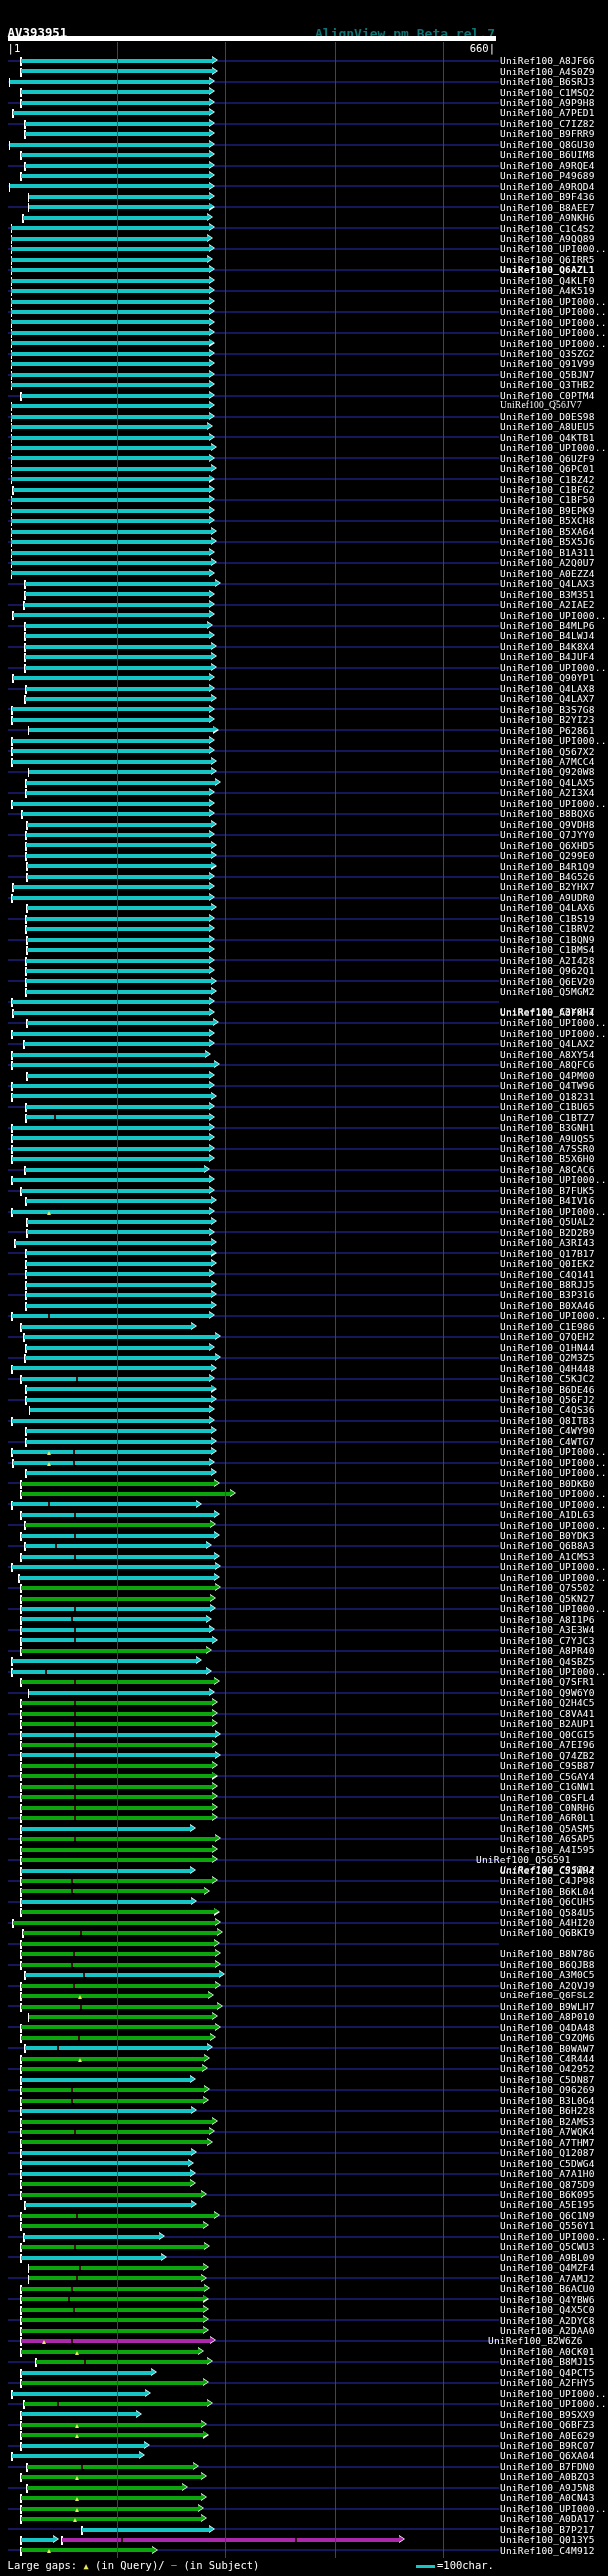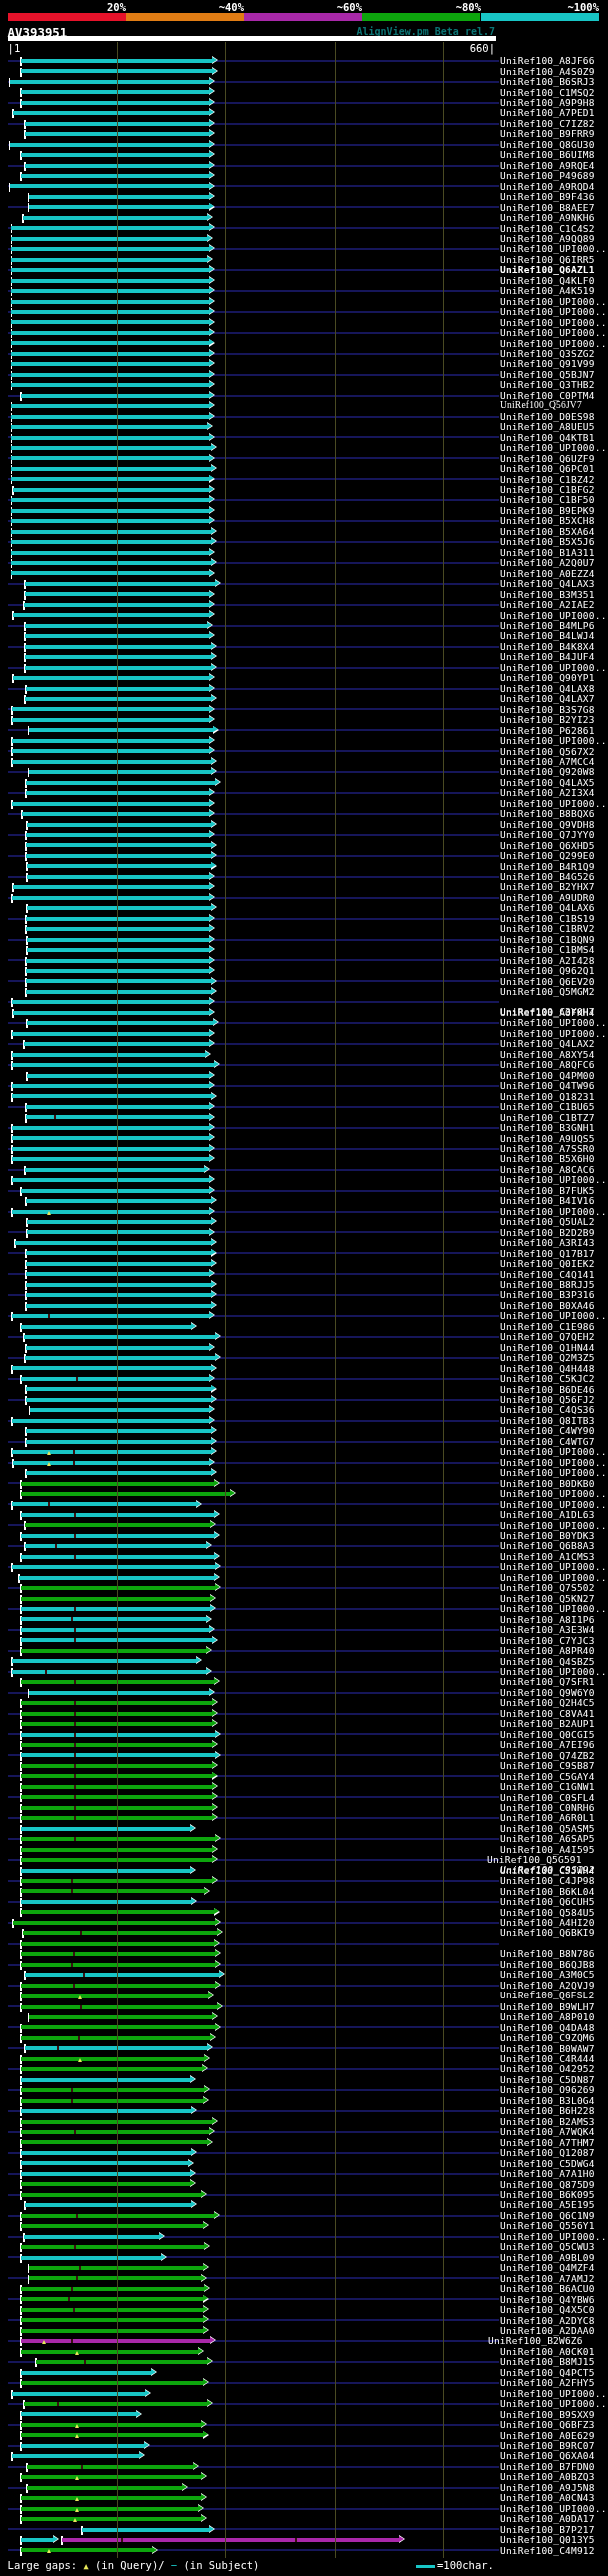--- a/index.html
+++ b/index.html
@@ -1,21 +1,21 @@
 <!DOCTYPE html>
 <html style="font-size:15px"><head>
 <meta charset="utf-8">
 <style>
   html,body{margin:0;padding:0;background:#000;}
   #screen{position:relative;width:609px;height:2576px;background:#000;overflow:hidden;
           font-family:"DejaVu Sans Mono",monospace;}
   .abs{position:absolute;}
   .scale-label{font-size:10.5px;font-weight:bold;color:#fff;transform:translateX(-100%);white-space:nowrap;}
   #query-name{left:7.6px;top:25px;font-size:12.4px;font-weight:bold;color:#fff;}
-  #app-credit{left:495px;top:26px;font-size:10px;font-weight:bold;transform:translateX(-100%);white-space:nowrap;}
+  #app-credit{left:495px;top:26px;font-size:13px;font-weight:bold;transform:translateX(-100%);white-space:nowrap;}
   #ruler-bar{left:7.6px;top:36px;width:488px;height:4.8px;background:#fff;}
   .ruler-num{top:42px;font-size:10.5px;color:#fff;white-space:nowrap;}
   .gridline{top:42px;width:1px;height:2516px;}
   .row-label{font-size:9.5px;color:#fff;white-space:nowrap;letter-spacing:0.2px;}
   .guide{height:1.9px;}
   .bar{height:3.8px;}
   .start-tick{width:1.9px;height:8.6px;background:#fff;}
   .arrow-outline{width:0;height:0;border-top:4.8px solid transparent;border-bottom:4.8px solid transparent;}
   .arrow{width:0;height:0;border-top:3.8px solid transparent;border-bottom:3.8px solid transparent;}
   .gap-subject{width:1.9px;height:3.8px;}
@@ -23,32 +23,20 @@
   #footer{top:2559px;left:7.6px;font-size:10.5px;color:#fff;white-space:nowrap;}
   #footer span{vertical-align:baseline;}
   #legend-scale-line{top:2565px;left:416px;width:19px;height:2.9px;}
   #legend-scale-text{top:2559px;left:437px;font-size:10.5px;color:#fff;white-space:nowrap;}
 </style>
 </head>
 <body>
 
 <div id="screen">
 
-  <div id="scale-bar" class="abs" style="left:0;top:0;width:609px;height:23px;">
-      <div class="abs" style="left: 7.6px; top: 13.3px; width: 118px; height: 7.6px; background: rgb(230, 18, 42);"></div>
-      <div class="abs scale-label" style="left: 126px; top: 1px;">20%</div>
-      <div class="abs" style="left: 126px; top: 13.3px; width: 118px; height: 7.6px; background: rgb(224, 124, 20);"></div>
-      <div class="abs scale-label" style="left: 244px; top: 1px;">~40%</div>
-      <div class="abs" style="left: 244px; top: 13.3px; width: 118px; height: 7.6px; background: rgb(168, 40, 168);"></div>
-      <div class="abs scale-label" style="left: 362px; top: 1px;">~60%</div>
-      <div class="abs" style="left: 362px; top: 13.3px; width: 118px; height: 7.6px; background: rgb(13, 165, 13);"></div>
-      <div class="abs scale-label" style="left: 481px; top: 1px;">~80%</div>
-      <div class="abs" style="left: 481px; top: 13.3px; width: 118px; height: 7.6px; background: rgb(24, 197, 197);"></div>
-      <div class="abs scale-label" style="left: 599px; top: 1px;">~100%</div>
-    </div>
 
   <div id="query-name" class="abs">AV393951</div>
   <div id="app-credit" class="abs" style="color: rgb(11, 116, 116);">AlignView.pm Beta rel.7</div>
 
   <div id="ruler-bar" class="abs"></div>
   <div class="abs ruler-num" style="left:7.6px;">|1</div>
   <div class="abs ruler-num" style="left:495px;transform:translateX(-100%);">660|</div>
 
   <div id="rows">
       <div>
@@ -1372,21 +1360,21 @@
         <div class="abs arrow-outline" style="left: 212px; top: 1845px; border-left: 6.7px solid rgb(255, 255, 255);"></div>
         <div class="abs arrow" style="left: 212px; top: 1846px; border-left: 5.7px solid rgb(13, 165, 13);"></div>
         <div class="abs row-label" style="left: 500px; top: 1844px;">UniRef100_A4I595</div>
       </div>
       <div>
         <div class="abs guide" style="left: 7.6px; top: 1859px; width: 491px; background: rgb(22, 22, 90);"></div>
         <div class="abs start-tick" style="left: 20px; top: 1856px;"></div>
         <div class="abs bar" style="left: 21px; top: 1858px; width: 192px; background: rgb(13, 165, 13);"></div>
         <div class="abs arrow-outline" style="left: 212px; top: 1855px; border-left: 6.7px solid rgb(255, 255, 255);"></div>
         <div class="abs arrow" style="left: 212px; top: 1856px; border-left: 5.7px solid rgb(13, 165, 13);"></div>
-        <div class="abs row-label" style="left: 487px; top: 1854px;">UniRef100_Q5G591</div>
+        <div class="abs row-label" style="left: 476px; top: 1854px;">UniRef100_Q5G591</div>
       </div>
       <div>
         <div class="abs start-tick" style="left: 20px; top: 1867px;"></div>
         <div class="abs bar" style="left: 21px; top: 1869px; width: 170px; background: rgb(24, 197, 197);"></div>
         <div class="abs arrow-outline" style="left: 190px; top: 1866px; border-left: 6.7px solid rgb(255, 255, 255);"></div>
         <div class="abs arrow" style="left: 190px; top: 1867px; border-left: 5.7px solid rgb(24, 197, 197);"></div>
         <div class="abs row-label" style="left: 500px; top: 1865px;">UniRef100_C5JWH4</div>
       </div>
       <div>
         <div class="abs guide" style="left: 7.6px; top: 1880px; width: 491px; background: rgb(22, 22, 90);"></div>

